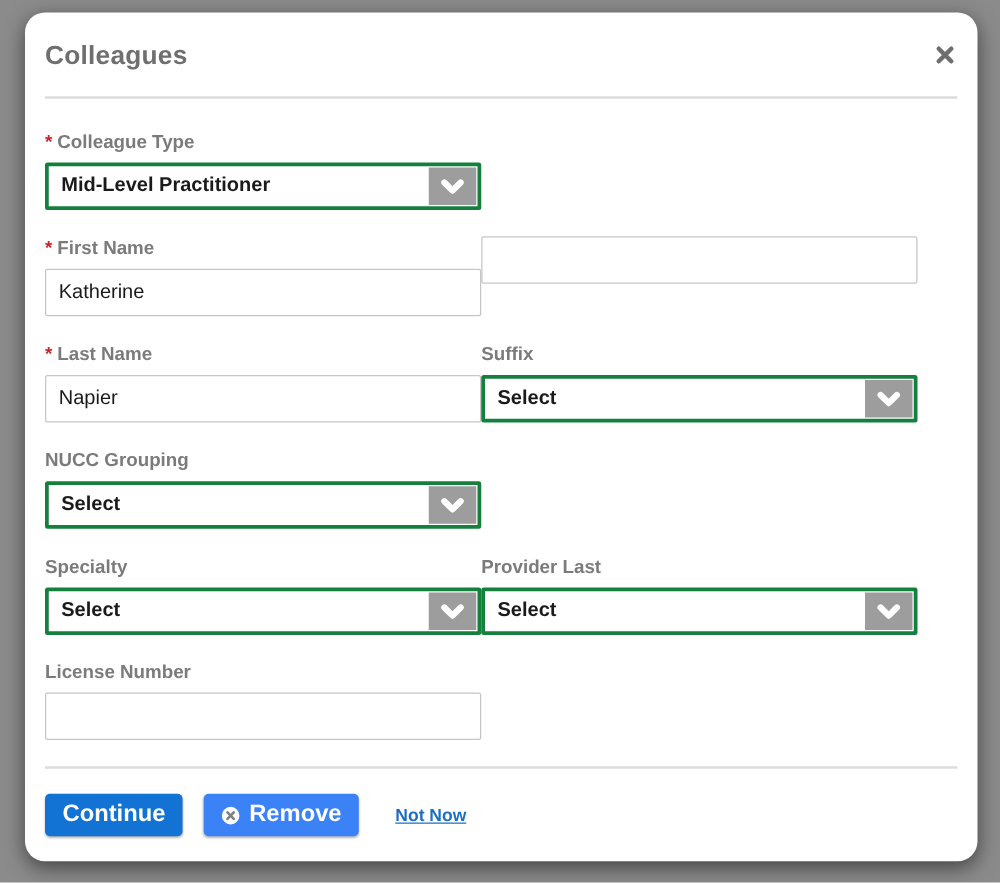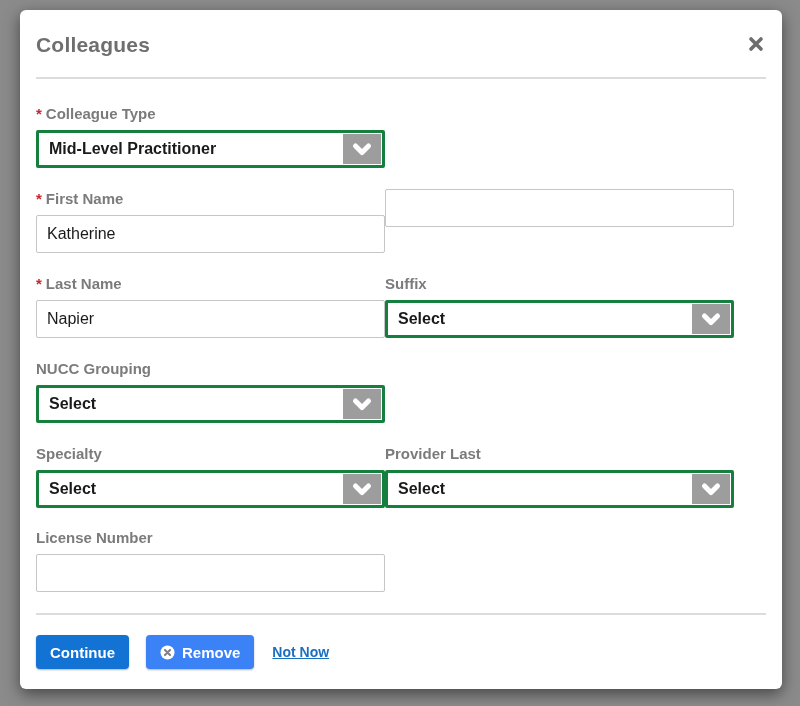--- a/index.html
+++ b/index.html
@@ -8,21 +8,21 @@
     background: #8b8b8b;
     font-family: "Liberation Sans", sans-serif;
     position: relative;
     overflow: hidden;
   }
   .modal {
     position: absolute;
     left: 20px; top: 10px;
     width: 762px; height: 679px;
     background: #ffffff;
-    border-radius: 6px;
+    border-radius: 16px;
     box-shadow: 0 5px 16px rgba(0,0,0,0.5);
   }
   .modal-header { position: relative; padding: 23px 16px 20px; }
   .modal-title {
     font-size: 21px;
     font-weight: 700;
     color: #6f6f6f;
     letter-spacing: 0.2px;
   }
   .close-btn {
@@ -79,35 +79,35 @@
     background: #9d9d9d;
     display: flex; align-items: center; justify-content: center;
   }
   .modal-footer { padding: 20px 16px 0; display: flex; align-items: center; }
   .btn {
     height: 34px;
     border: none;
     border-radius: 4px;
     padding: 0 14px;
     font-family: "Liberation Sans", sans-serif;
-    font-size: 15px; font-weight: 700;
+    font-size: 19px; font-weight: 700;
     color: #ffffff;
     cursor: pointer;
     box-shadow: 0 1px 2px rgba(0,0,0,0.3);
     display: inline-flex; align-items: center; gap: 7px;
     white-space: nowrap;
   }
   .btn-primary { background: #1273d4; margin-right: 17px; }
   .btn-gray { background: #3b82f6; margin-right: 17px; }
   .link {
     font-size: 14px; font-weight: 700;
     color: #1b6fc0;
     text-decoration: underline;
     cursor: pointer;
-    margin-left: 1px;
+    margin-left: 12px;
   }
 </style>
 </head>
 <body>
 
 <div class="modal">
 
   <div class="modal-header">
     <div class="modal-title">Colleagues</div>
     <button class="close-btn">

